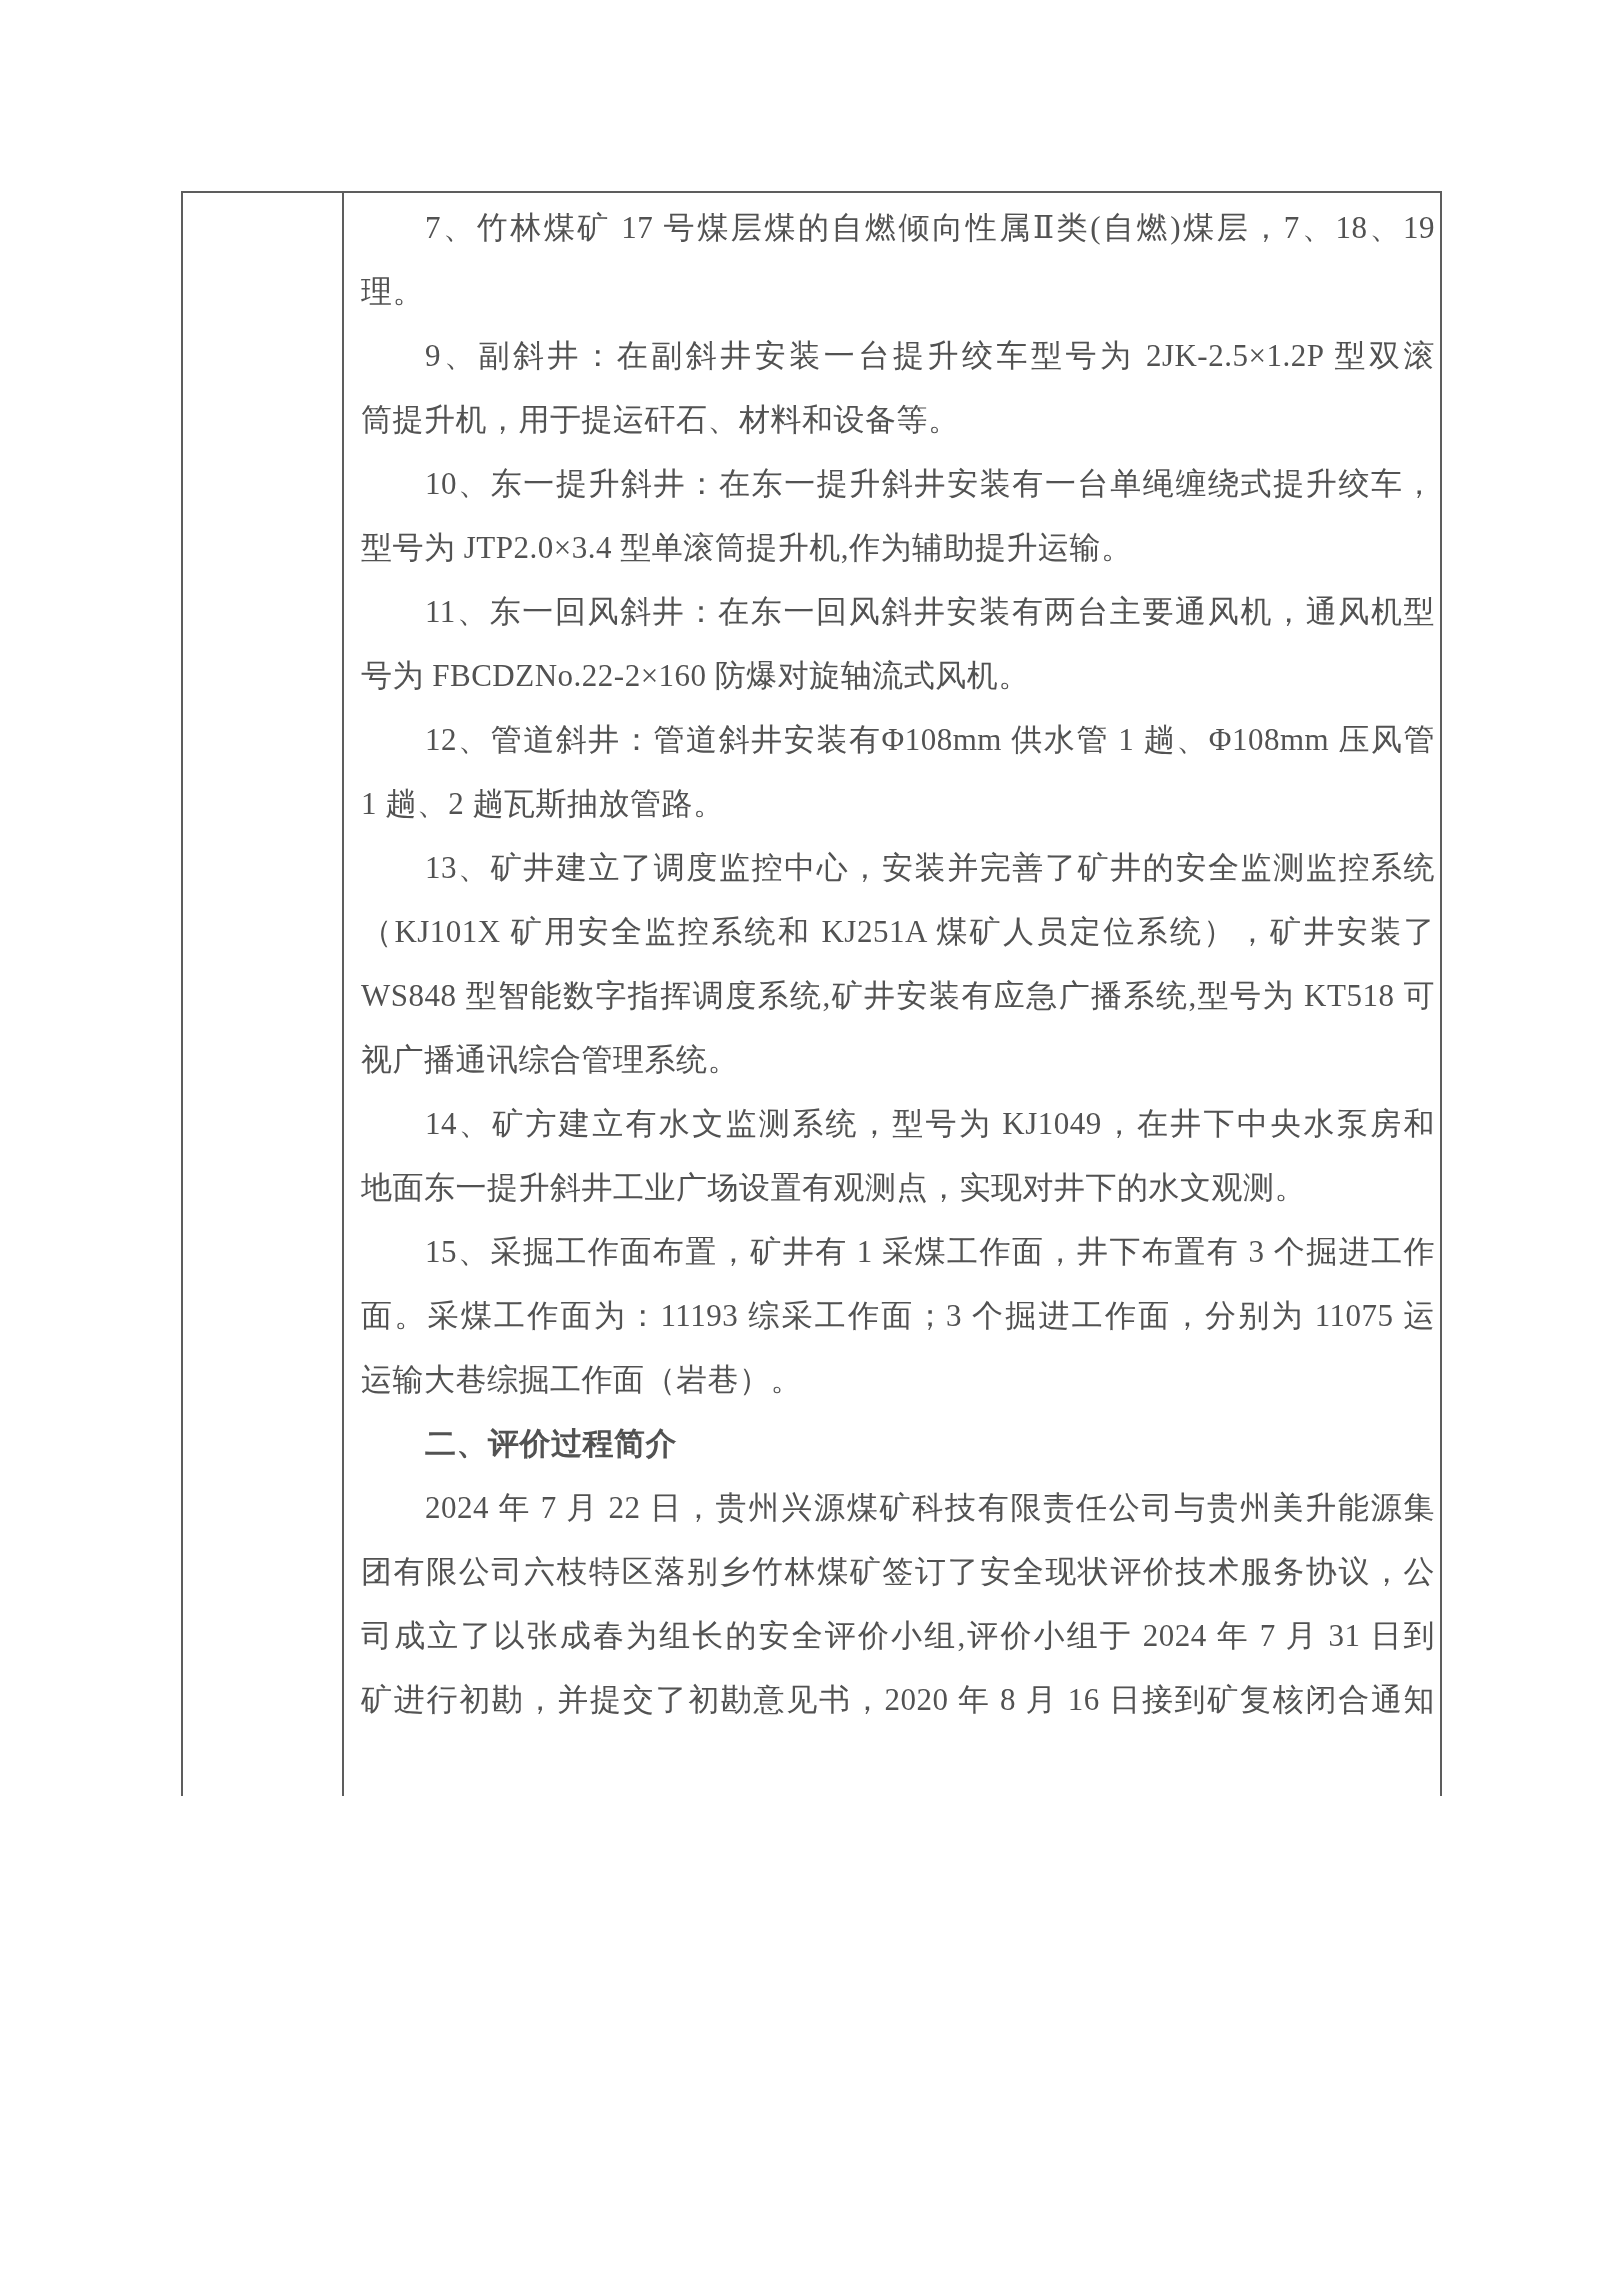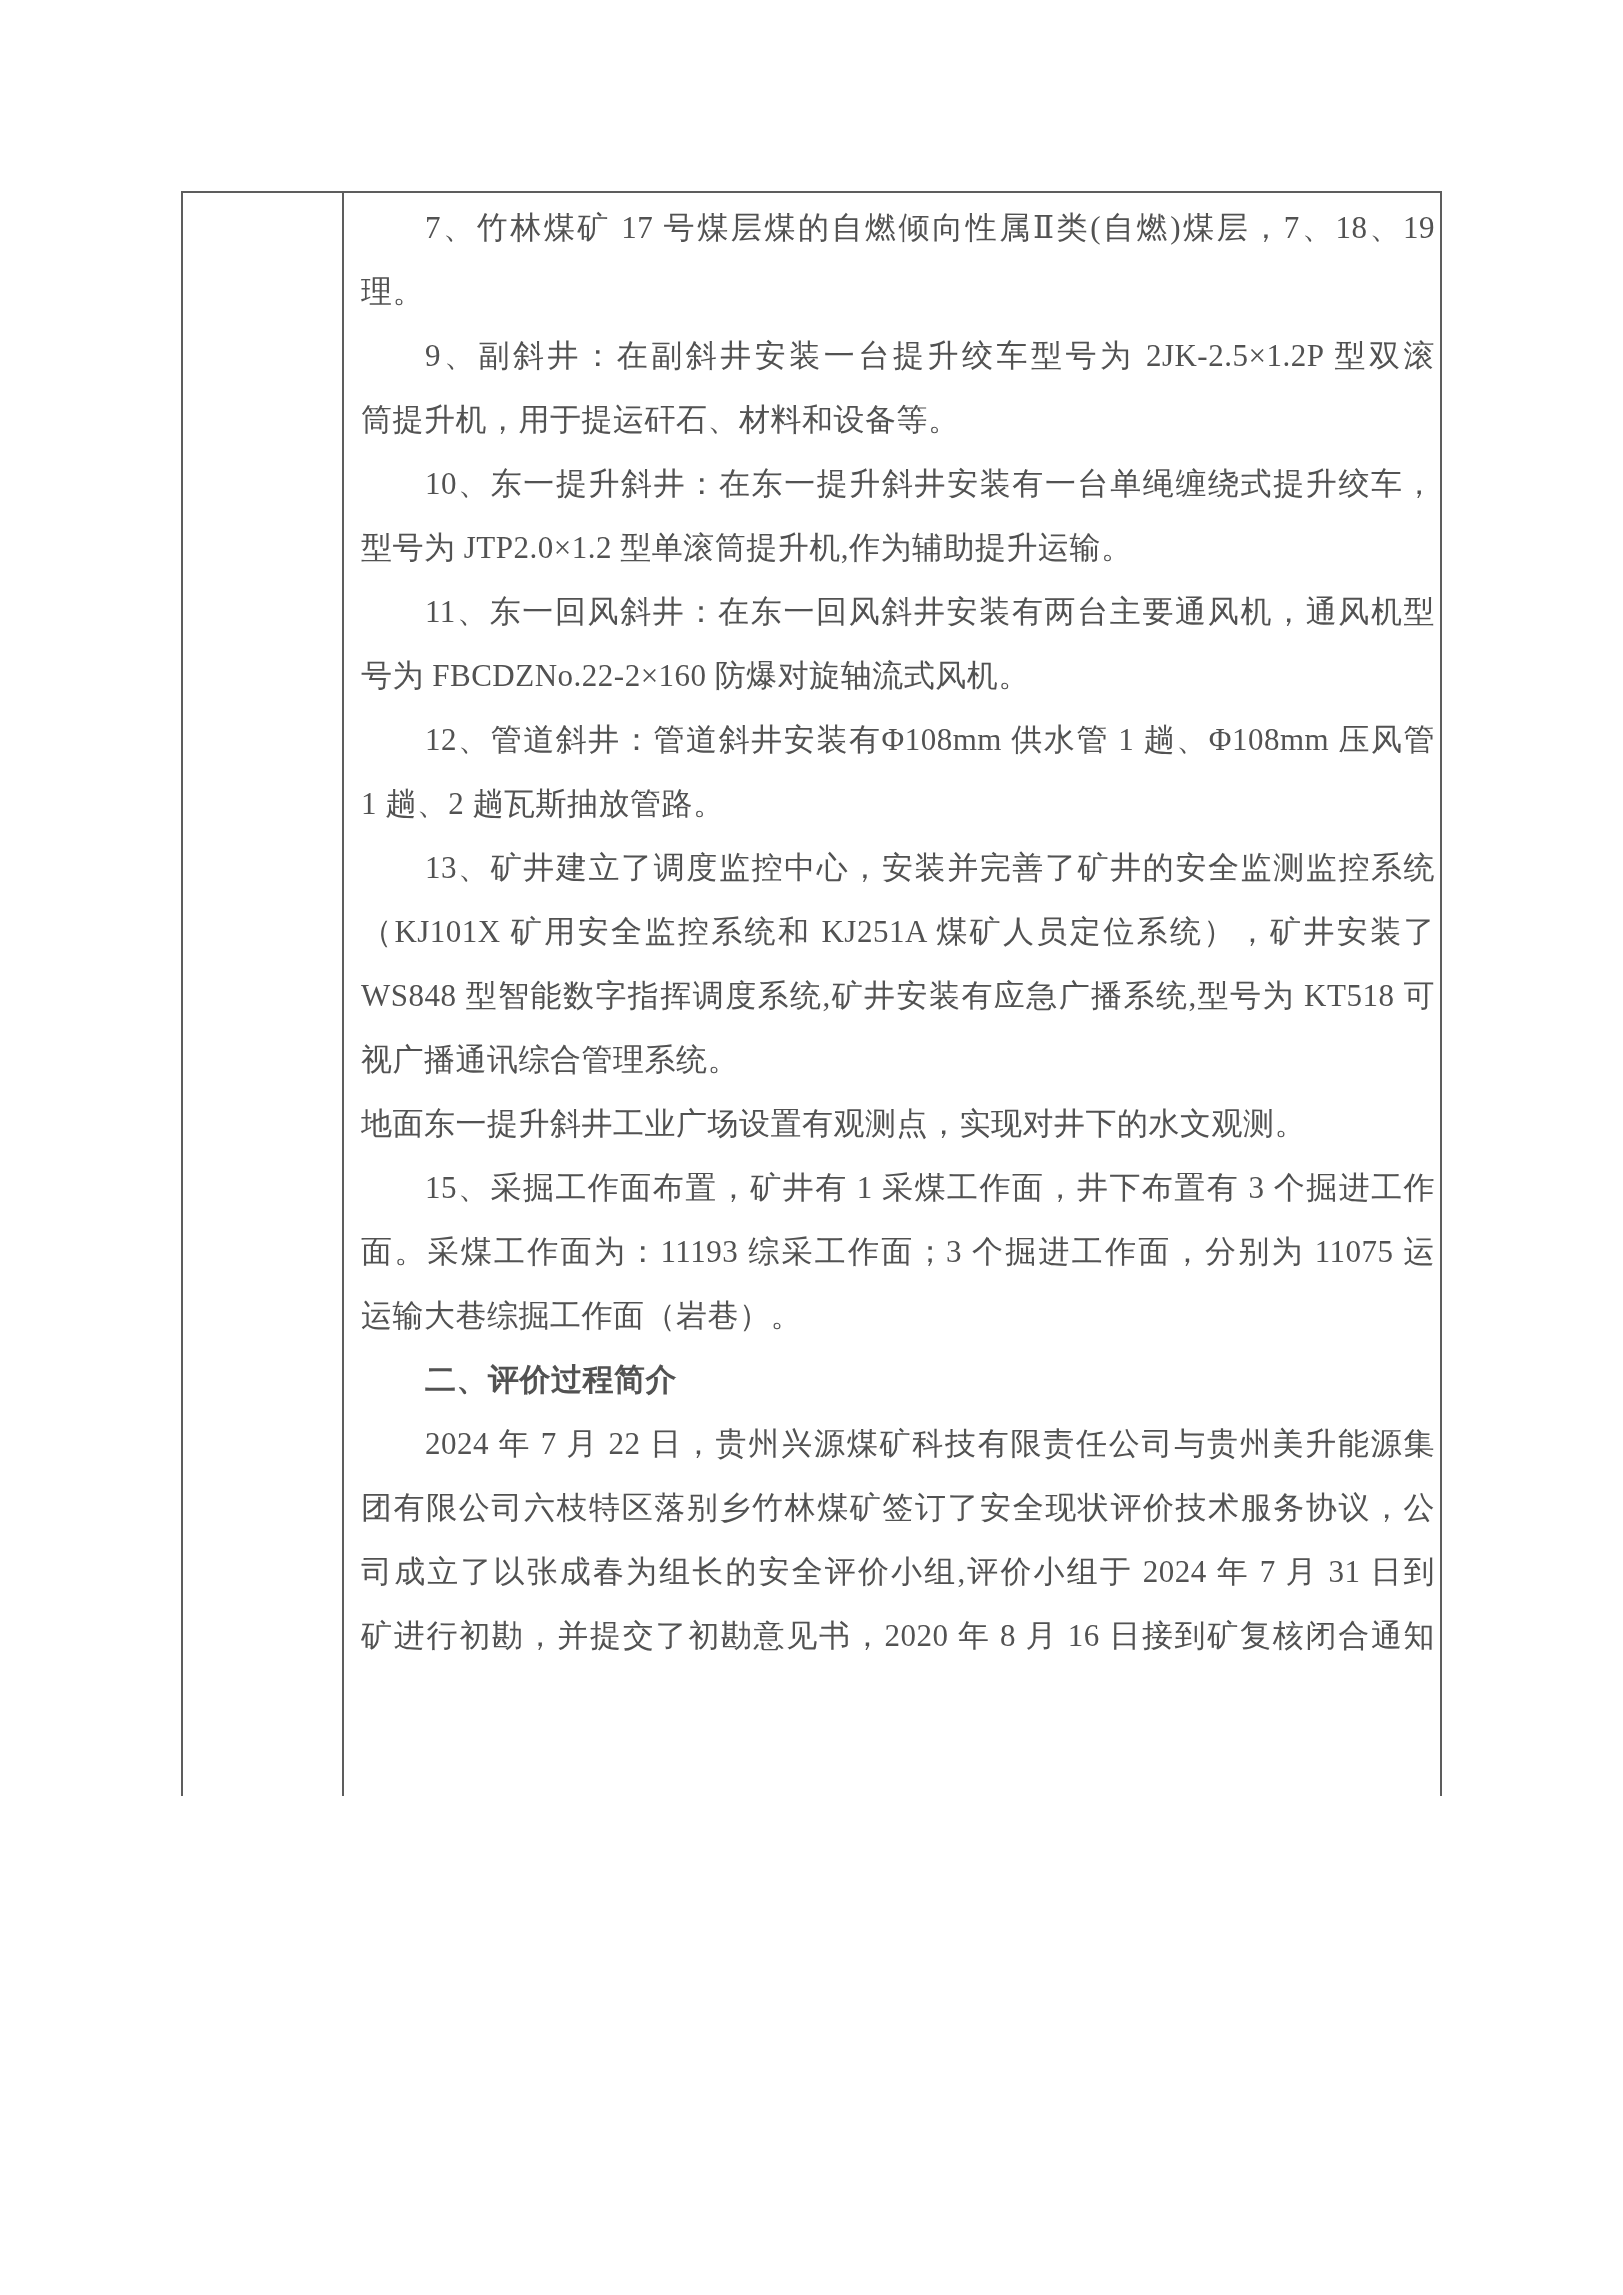--- a/index.html
+++ b/index.html
@@ -68,37 +68,38 @@
     <div class="paragraph">
           <div class="line first">7、竹林煤矿 17 号煤层煤的自燃倾向性属Ⅱ类(自燃)煤层，7、18、19</div>
           <div class="line last">理。</div>
         </div>
         <div class="paragraph">
           <div class="line first">9、副斜井：在副斜井安装一台提升绞车型号为 2JK-2.5×1.2P 型双滚</div>
           <div class="line last">筒提升机，用于提运矸石、材料和设备等。</div>
         </div>
         <div class="paragraph">
           <div class="line first">10、东一提升斜井：在东一提升斜井安装有一台单绳缠绕式提升绞车，</div>
-          <div class="line last">型号为 JTP2.0×1.2 型单滚筒提升机,作为辅助提升运输。</div>
+          <div class="line last">型号为 JTP2.0×3.4 型单滚筒提升机,作为辅助提升运输。</div>
         </div>
         <div class="paragraph">
           <div class="line first">11、东一回风斜井：在东一回风斜井安装有两台主要通风机，通风机型</div>
           <div class="line last">号为 FBCDZNo.22-2×160 防爆对旋轴流式风机。</div>
         </div>
         <div class="paragraph">
           <div class="line first">12、管道斜井：管道斜井安装有Φ108mm 供水管 1 趟、Φ108mm 压风管</div>
           <div class="line last">1 趟、2 趟瓦斯抽放管路。</div>
         </div>
         <div class="paragraph">
           <div class="line first">13、矿井建立了调度监控中心，安装并完善了矿井的安全监测监控系统</div>
           <div class="line">（KJ101X 矿用安全监控系统和 KJ251A 煤矿人员定位系统），矿井安装了</div>
           <div class="line">WS848 型智能数字指挥调度系统,矿井安装有应急广播系统,型号为 KT518 可</div>
           <div class="line last">视广播通讯综合管理系统。</div>
         </div>
         <div class="paragraph">
+          <div class="line first">14、矿方建立有水文监测系统，型号为 KJ1049，在井下中央水泵房和</div>
           <div class="line last">地面东一提升斜井工业广场设置有观测点，实现对井下的水文观测。</div>
         </div>
         <div class="paragraph">
           <div class="line first">15、采掘工作面布置，矿井有 1 采煤工作面，井下布置有 3 个掘进工作</div>
           <div class="line">面。采煤工作面为：11193 综采工作面；3 个掘进工作面，分别为 11075 运</div>
           <div class="line last">运输大巷综掘工作面（岩巷）。</div>
         </div>
         <div class="paragraph heading">
           <div class="line first last">二、评价过程简介</div>
         </div>

